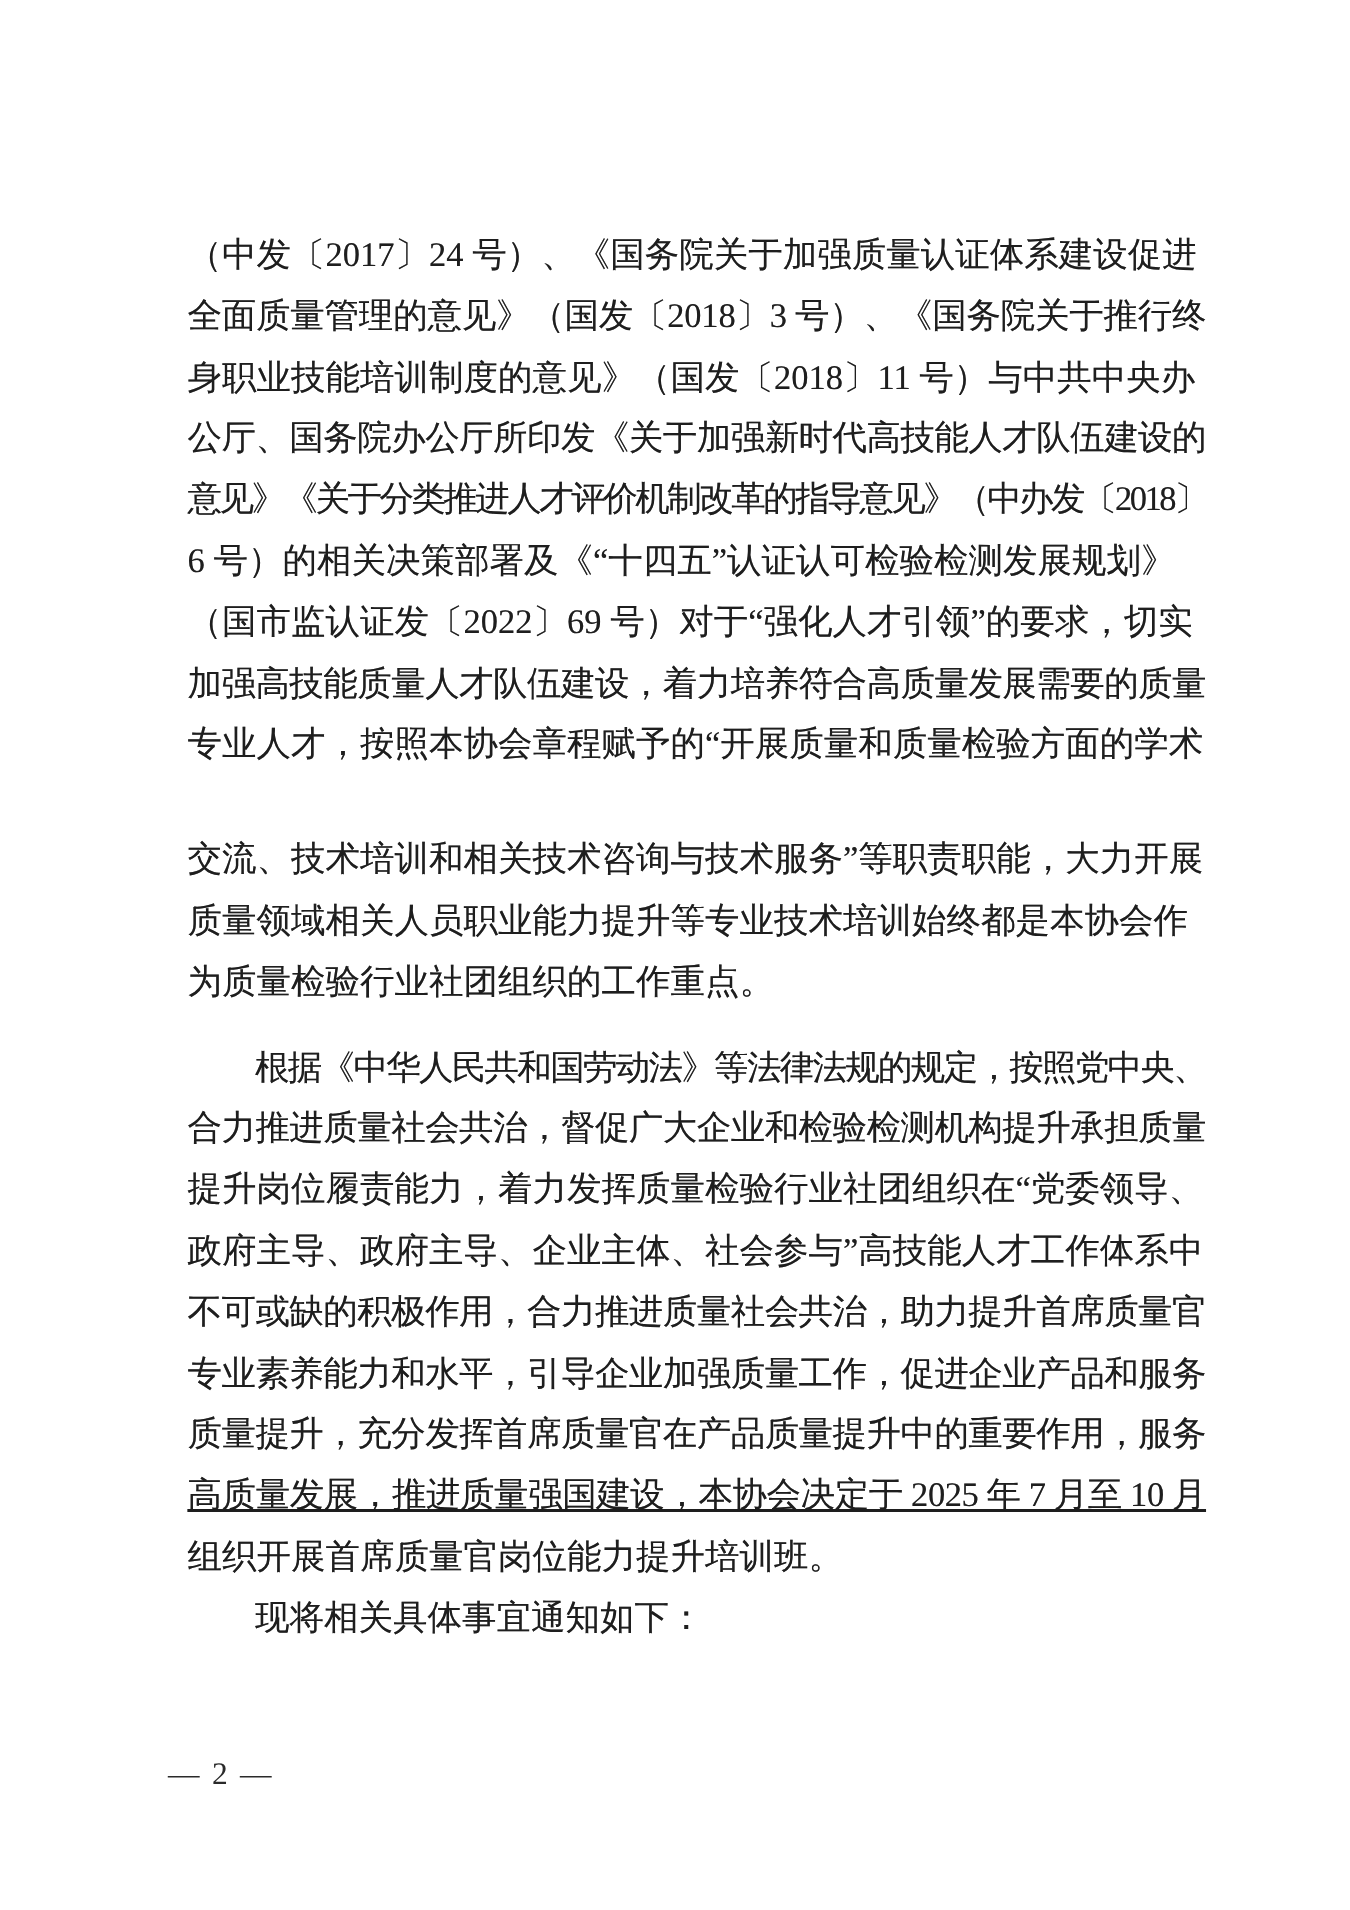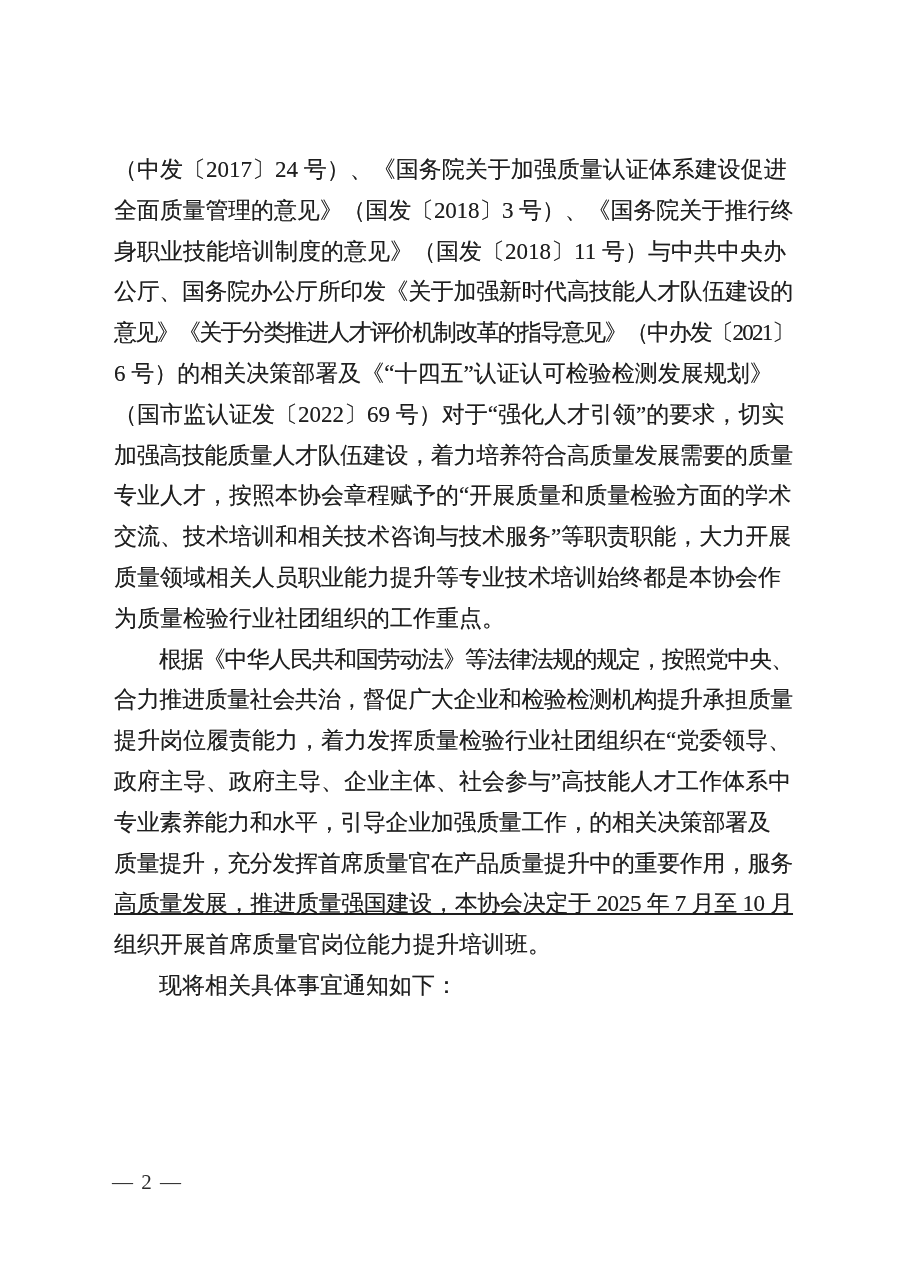--- a/index.html
+++ b/index.html
@@ -15,21 +15,21 @@
     font-family: "Liberation Serif", "DejaVu Serif", serif;
     color: #1e1e1e;
   }
   .page {
     position: absolute;
     inset: 0;
     background: #ffffff;
   }
   .text-block {
     position: absolute;
-    left: 114px;
+    left: 125px;
     top: 150px;
     width: 679px;
   }
   .line {
     height: 40.8px;
     line-height: 40.8px;
     font-size: 23px;
     white-space: nowrap;
     text-align: left;
     color: #1e1e1e;
@@ -52,33 +52,34 @@
 </style>
 </head>
 <body>
 
 <div class="page">
   <div class="text-block">
     <div class="line fit" style="letter-spacing: 0px;">（中发〔2017〕24 号）、《国务院关于加强质量认证体系建设促进</div>
     <div class="line fit" style="letter-spacing: -0.151515px;">全面质量管理的意见》（国发〔2018〕3 号）、《国务院关于推行终</div>
     <div class="line fit" style="letter-spacing: 0px;">身职业技能培训制度的意见》（国发〔2018〕11 号）与中共中央办</div>
     <div class="line fit" style="letter-spacing: -0.366667px;">公厅、国务院办公厅所印发《关于加强新时代高技能人才队伍建设的</div>
-    <div class="line fit" style="letter-spacing: -1.67647px;">意见》《关于分类推进人才评价机制改革的指导意见》（中办发〔2021〕</div>
+    <div class="line fit" style="letter-spacing: -1.67647px;">意见》《关于分类推进人才评价机制改革的指导意见》（中办发〔2018〕</div>
     <div class="line fit" style="letter-spacing: 0px;">6 号）的相关决策部署及《“十四五”认证认可检验检测发展规划》</div>
     <div class="line fit" style="letter-spacing: 0px;">（国市监认证发〔2022〕69 号）对于“强化人才引领”的要求，切实</div>
     <div class="line fit" style="letter-spacing: -0.366667px;">加强高技能质量人才队伍建设，着力培养符合高质量发展需要的质量</div>
     <div class="line fit" style="letter-spacing: 0px;">专业人才，按照本协会章程赋予的“开展质量和质量检验方面的学术</div>
-    <div class="line fit" style="letter-spacing: 0px;">交流、技术培训和相关技术咨询与技术服务”等职责职能，大力开展</div>
+    <div class="line fit" style="letter-spacing: 0px; margin-top: 36px;">交流、技术培训和相关技术咨询与技术服务”等职责职能，大力开展</div>
     <div class="line fit" style="letter-spacing: 0px;">质量领域相关人员职业能力提升等专业技术培训始终都是本协会作</div>
     <div class="line short">为质量检验行业社团组织的工作重点。</div>
-    <div class="line fit indent" style="letter-spacing: -1.13793px;">根据《中华人民共和国劳动法》等法律法规的规定，按照党中央、</div>
+    <div class="line fit indent" style="letter-spacing: -1.13793px; margin-top: 16px;">根据《中华人民共和国劳动法》等法律法规的规定，按照党中央、</div>
     <div class="line fit" style="letter-spacing: -0.366667px;">合力推进质量社会共治，督促广大企业和检验检测机构提升承担质量</div>
     <div class="line fit" style="letter-spacing: 0px;">提升岗位履责能力，着力发挥质量检验行业社团组织在“党委领导、</div>
     <div class="line fit" style="letter-spacing: 0px;">政府主导、政府主导、企业主体、社会参与”高技能人才工作体系中</div>
-    <div class="line fit" style="letter-spacing: -0.366667px;">专业素养能力和水平，引导企业加强质量工作，的相关决策部署及</div>
+    <div class="line fit" style="letter-spacing: -0.366667px;">不可或缺的积极作用，合力推进质量社会共治，助力提升首席质量官</div>
+    <div class="line fit" style="letter-spacing: -0.366667px;">专业素养能力和水平，引导企业加强质量工作，促进企业产品和服务</div>
     <div class="line fit" style="letter-spacing: -0.366667px;">质量提升，充分发挥首席质量官在产品质量提升中的重要作用，服务</div>
     <div class="line fit" style="letter-spacing: -0.289474px; text-decoration: underline;">高质量发展，推进质量强国建设，本协会决定于 2025 年 7 月至 10 月</div>
     <div class="line short">组织开展首席质量官岗位能力提升培训班。</div>
     <div class="line short indent">现将相关具体事宜通知如下：</div>
   </div>
 
   <div class="footer">— 2 —</div>
 </div>
 
 </body></html>

